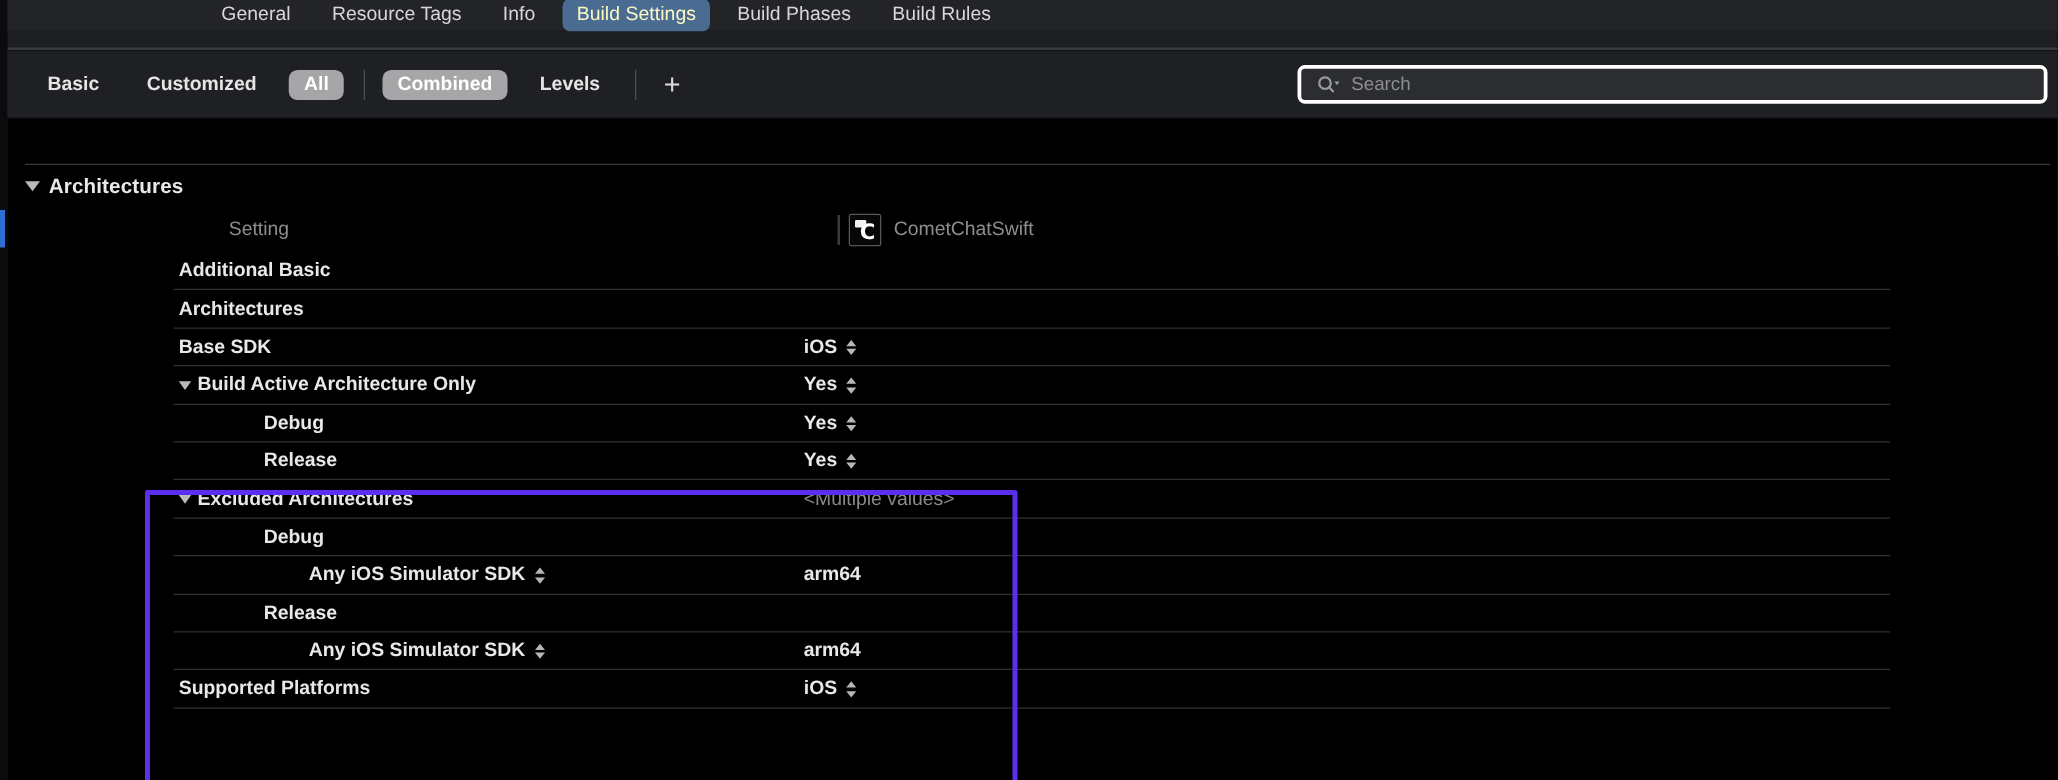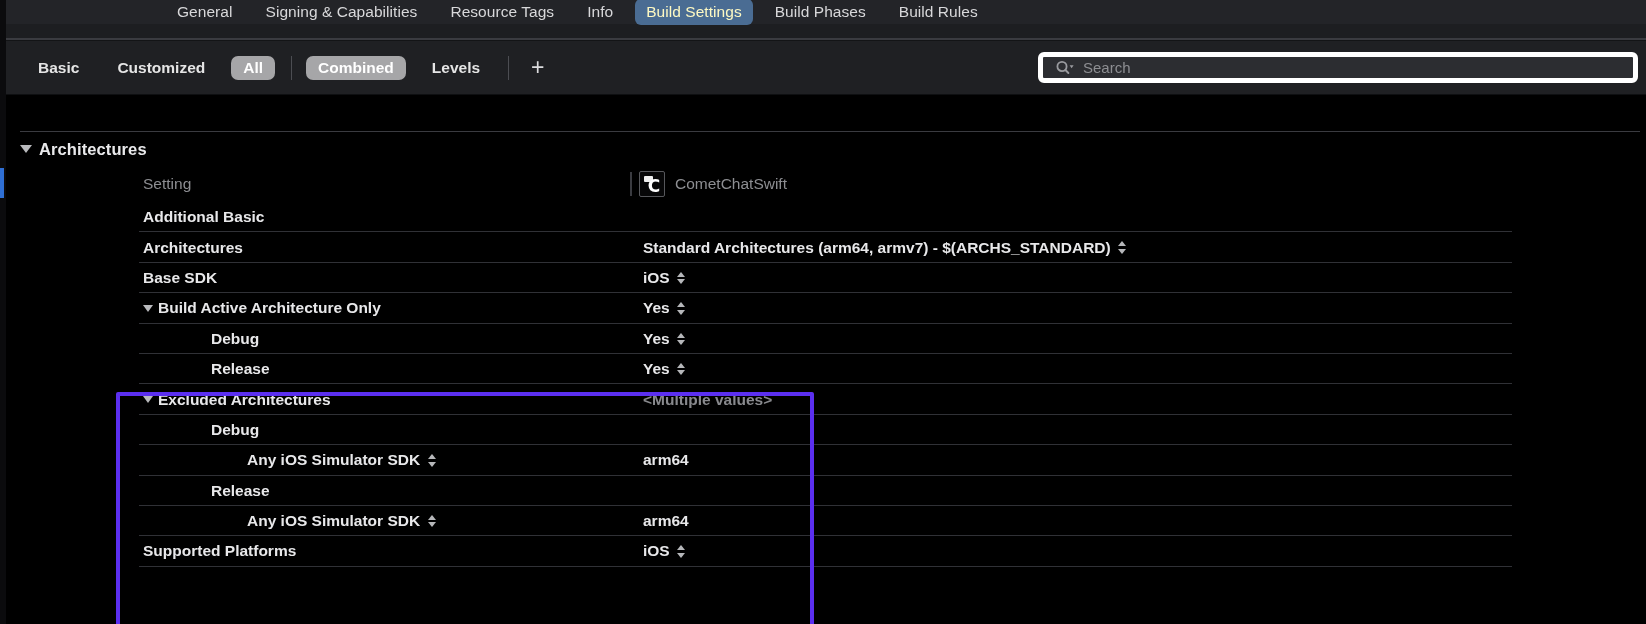--- a/index.html
+++ b/index.html
@@ -102,21 +102,21 @@
     color: #dcdcde;
     line-height: 1;
     padding: 0 8px;
     font-weight: 300;
   }
   .search-wrap {
     position: absolute;
     left: 1038px; top: 52px;
     width: 600px; height: 31px;
     background: #2c2d31;
-    border: 5px solid #ffffff;
+    border: 3px solid #ffffff;
     border-radius: 6px;
     display: flex;
     align-items: center;
     padding-left: 12px;
   }
   .search-icon {
     display: flex;
     align-items: center;
     margin-right: 9px;
   }
@@ -202,21 +202,21 @@
     transform: translateY(-50%);
     font-size: 15.5px;
     font-weight: 700;
     color: #e8e8ea;
     white-space: nowrap;
     display: flex;
     align-items: center;
   }
   .row .value.muted {
     color: #88898d;
-    font-weight: 700;
+    font-weight: 400;
     justify-content: flex-end;
   }
 
   
   .ind0 { left: 137px; }
   .ind1 { left: 205px; }
   .ind2 { left: 241px; }
 
   .row-tri {
     width: 0; height: 0;
@@ -243,20 +243,21 @@
     border-right: 4.5px solid transparent;
   }
   .stepper .up { border-bottom: 5px solid #b6b7ba; margin-bottom: 2.5px; }
   .stepper .dn { border-top: 5px solid #b6b7ba; }
 
   
   .target-row {
     position: relative;
     height: 37px;
     width: 1428px;
+    margin-left: 40px;
   }
   .target-row .setting-label {
     position: absolute;
     left: 137px; top: 50%;
     transform: translateY(-50%);
     font-size: 15.5px;
     color: #8d8e92;
   }
   .target-chip {
     position: absolute;
@@ -319,21 +320,20 @@
 </head>
 <body>
 
 <div id="app">
 
   <div class="win-edge"></div>
   <div class="blue-accent"></div>
 
   <div class="tabbar" id="tabbar">
       <div class="tab">General</div>
-      <div class="tab">Signing &amp; Capabilities</div>
       <div class="tab">Resource Tags</div>
       <div class="tab">Info</div>
       <div class="tab selected">Build Settings</div>
       <div class="tab">Build Phases</div>
       <div class="tab">Build Rules</div>
     </div>
   <div class="tabbar-sep"></div>
   <div class="tabbar-sep2"></div>
 
   <div class="filterbar" id="filterbar">
@@ -389,27 +389,20 @@
             </div>
             <div class="value">
               <span></span>
             </div>
             <div class="row-rule"></div>
           </div>
           <div class="row">
             <div class="name ind0">
               <span>Architectures</span>
             </div>
-            <div class="value">
-              <span>Standard Architectures (arm64, armv7)  -  $(ARCHS_STANDARD)</span>
-              <span class="stepper">
-                <span class="up"></span>
-                <span class="dn"></span>
-              </span>
-            </div>
             <div class="row-rule"></div>
           </div>
           <div class="row">
             <div class="name ind0">
               <span>Base SDK</span>
             </div>
             <div class="value">
               <span>iOS</span>
               <span class="stepper">
                 <span class="up"></span>

